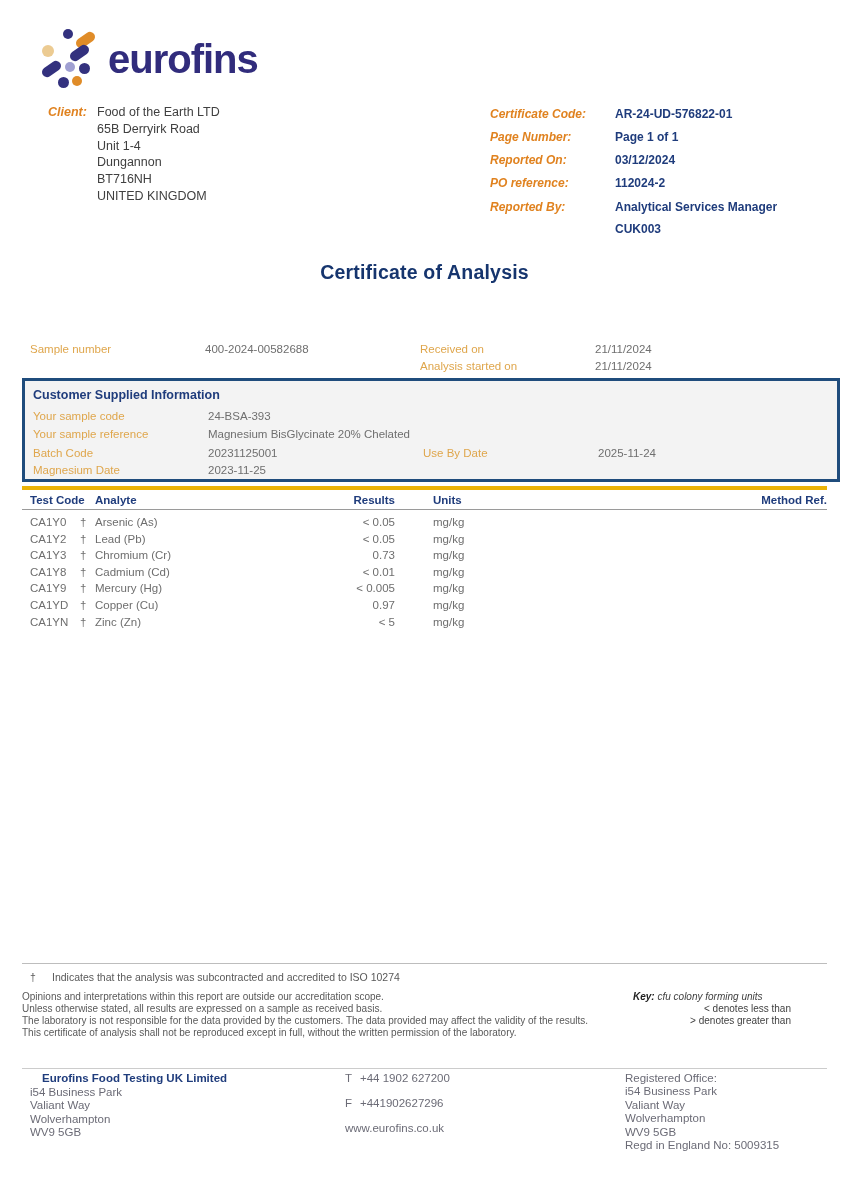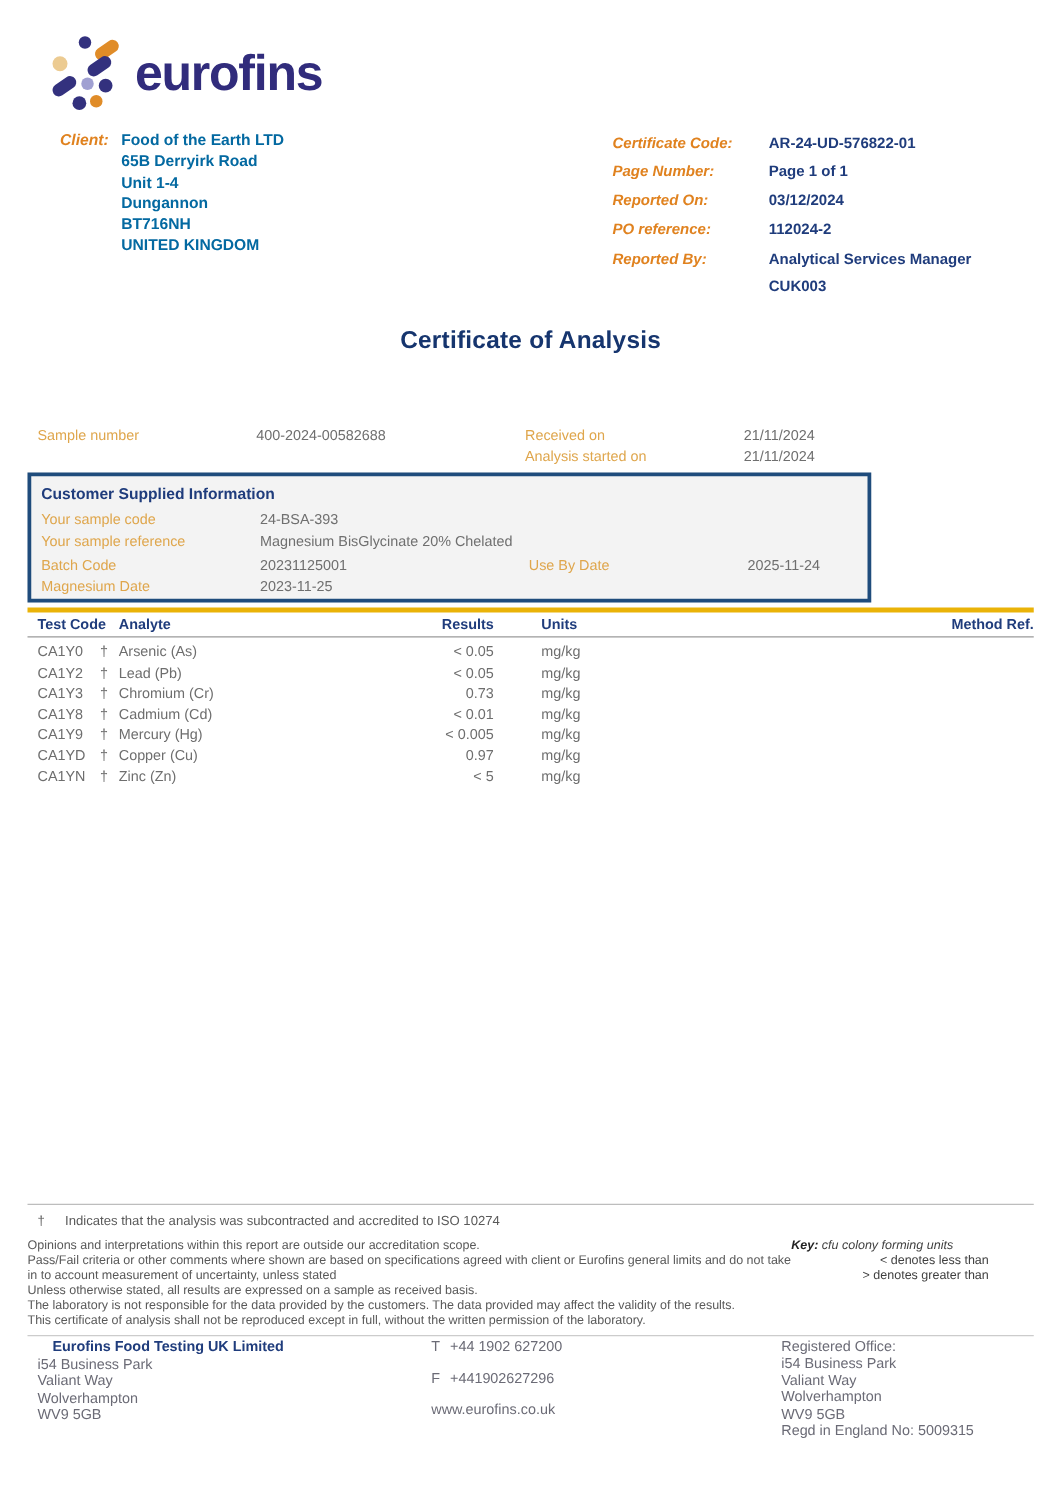--- a/index.html
+++ b/index.html
@@ -16,36 +16,36 @@
   .dot { border-radius:50%; }
   .capsule { border-radius:6px; transform:rotate(-35deg); }
   .navy-s { background:#33317e; }
   .orange-s { background:#e08c28; }
   .tan-s { background:#eccb92; }
   .lav-s { background:#a0a0d2; }
   .logo-text { font-size:40px; font-weight:bold; color:#312c7c; letter-spacing:-1px; margin-left:8px; margin-top:2px; }
   
   .client-block { position:absolute; left:48px; top:104px; font-size:12.5px; line-height:16.8px; }
   .client-label { position:absolute; left:0; top:0; color:#e0821f; font-weight:bold; font-style:italic; }
-  .client-lines { position:absolute; left:49px; top:0; width:240px; color:#0369a1; font-weight:bold; white-space:nowrap; }
+  .client-lines { position:absolute; left:49px; top:0; width:240px; color:#404040; font-weight:normal; white-space:nowrap; }
   .cert-block { position:absolute; left:490px; top:104px; font-size:12px; }
   .cert-row { position:absolute; left:0; width:340px; }
   .cert-label { position:absolute; left:0; color:#e0821f; font-weight:bold; font-style:italic; white-space:nowrap; }
   .cert-value { position:absolute; left:125px; color:#1f3c7c; font-weight:bold; white-space:nowrap; }
   .cert-value2 { position:absolute; left:125px; top:22px; color:#1f3c7c; font-weight:bold; white-space:nowrap; }
   
   .doc-title { position:absolute; left:0; top:261px; width:100%; text-align:center;
                font-size:19.5px; font-weight:bold; color:#16356e; letter-spacing:.2px; }
   
   .sample-section { position:absolute; left:0; top:0; font-size:11.5px; }
   .lbl-tan { color:#dfa64c; }
   .val-gray { color:#6f6f6f; }
   .pos { position:absolute; white-space:nowrap; }
   
-  .cust-box { position:absolute; left:22px; top:378px; width:675px; height:104px;
+  .cust-box { position:absolute; left:22px; top:378px; width:818px; height:104px;
               background:#f3f3f3; border:3px solid #1f4c7c; }
   .cust-header { position:absolute; left:8px; top:7px; font-size:12.5px; font-weight:bold; color:#1f3c7c; }
   .cust-row-label { position:absolute; left:8px; font-size:11.5px; color:#dfa64c; white-space:nowrap; }
   .cust-row-value { position:absolute; left:183px; font-size:11.5px; color:#6f6f6f; white-space:nowrap; }
   .cust-row-label2 { position:absolute; left:398px; font-size:11.5px; color:#dfa64c; white-space:nowrap; }
   .cust-row-value2 { position:absolute; left:573px; font-size:11.5px; color:#6f6f6f; white-space:nowrap; }
   
   .rtable { position:absolute; left:22px; top:486px; width:805px; border-top:4px solid #eab308; }
   .rtable-header { position:relative; height:20px; border-bottom:1px solid #9a9a9a; }
   .rtable-header span { position:absolute; top:4px; font-size:11.5px; font-weight:bold; color:#1f3c7c; white-space:nowrap; }
@@ -221,21 +221,20 @@
   </div>
 
   <div class="line-div" style="top:963px;"></div>
 
   <div class="dagger-note">
     <span class="dg">†</span><span>Indicates that the analysis was subcontracted and accredited to ISO 10274</span>
   </div>
 
   <div class="notes">
     <div>Opinions and interpretations within this report are outside our accreditation scope.</div>
-    <div>Pass/Fail criteria or other comments where shown are based on specifications agreed with client or Eurofins general limits and do not take in to account measurement of uncertainty, unless stated</div>
     <div>Unless otherwise stated, all results are expressed on a sample as received basis.</div>
     <div>The laboratory is not responsible for the data provided by the customers. The data provided may affect the validity of the results.</div>
     <div>This certificate of analysis shall not be reproduced except in full, without the written permission of the laboratory.</div>
   </div>
 
   <div class="key-block">
     <div class="key-line1"><b>Key:</b> <span>cfu colony forming units</span></div>
     <div class="key-right">&lt; denotes less than</div>
     <div class="key-right">&gt; denotes greater than</div>
   </div>

